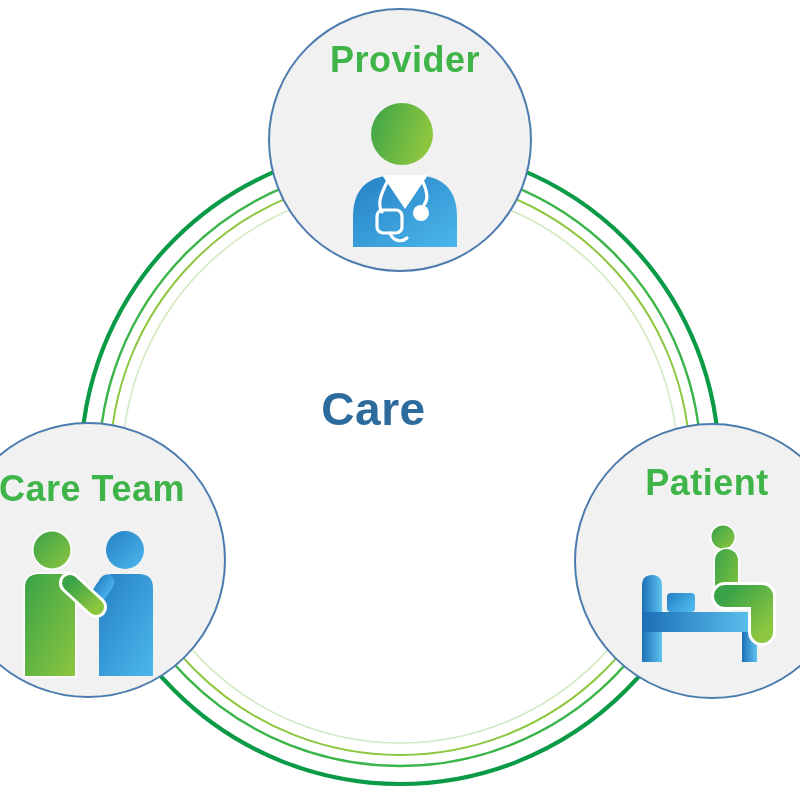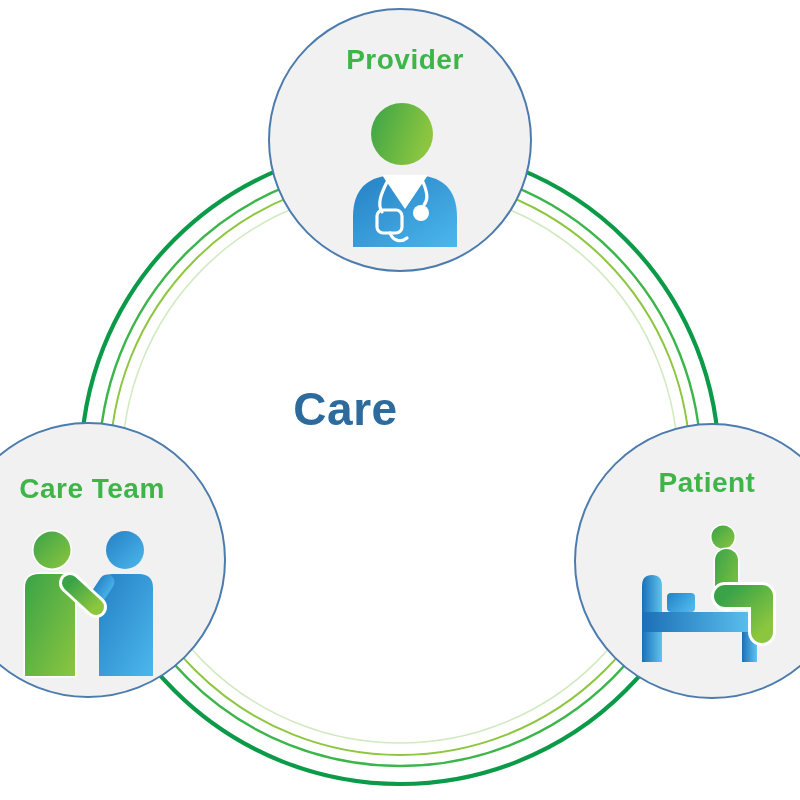--- a/index.html
+++ b/index.html
@@ -13,34 +13,35 @@
     position:absolute;border-radius:50%;
     background:var(--circle-fill,#f1f1f2);
     border:2px solid var(--circle-border,#4c7cae);
     box-sizing:border-box;
   }
   .node-provider{left:268px;top:8px;width:264px;height:264px;}
   .node-careteam{left:-50px;top:422px;width:276px;height:276px;}
   .node-patient{left:574px;top:423px;width:276px;height:276px;}
   .node-label{
     position:absolute;left:0;width:100%;text-align:center;
-    font-weight:bold;font-size:28px;line-height:36px;letter-spacing:.5px;
+    font-weight:bold;font-size:36px;line-height:36px;letter-spacing:.5px;
     color:var(--label-green,#3fb549);white-space:nowrap;
   }
   .node-provider .node-label{top:32px;transform:translateX(5px);}
   .node-careteam .node-label{top:47px;transform:translateX(4px);}
   .node-patient  .node-label{top:40px;transform:translateX(-5px);}
   .icon{position:absolute;}
   .icon-doctor{left:67px;top:85px;}
   .icon-careteam{left:66px;top:103px;}
   .icon-patient{left:63px;top:97px;}
   .title{
     position:absolute;left:0;top:378px;width:691px;text-align:center;
     font-weight:bold;font-size:46px;line-height:62px;letter-spacing:.5px;
     color:var(--title-blue,#2d6b9d);
+    padding-left:28px;
   }
 </style>
 </head>
 <body>
 
 <div class="canvas" style="--label-green: #3fb549; --title-blue: #2d6b9d; --circle-fill: #f1f1f2; --circle-border: #4c7cae;">
 
   <svg class="rings" width="800" height="800" viewBox="0 0 800 800">
     <circle class="ring" cx="400" cy="465" r="278" fill="none" stroke-width="1.6" stroke="#d2eac2"></circle>
     <circle class="ring" cx="400" cy="465" r="290" fill="none" stroke-width="2" stroke="#8dc63f"></circle>

